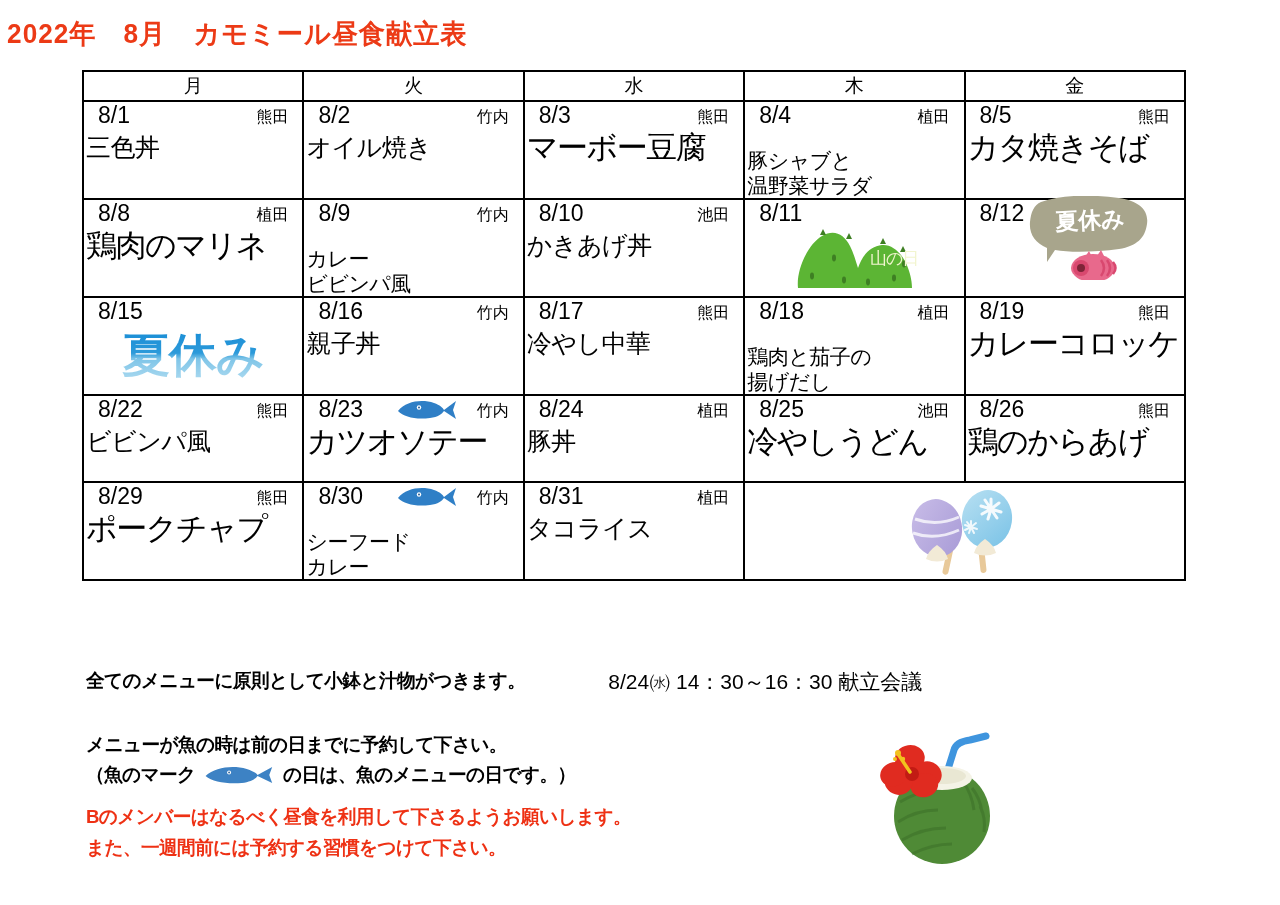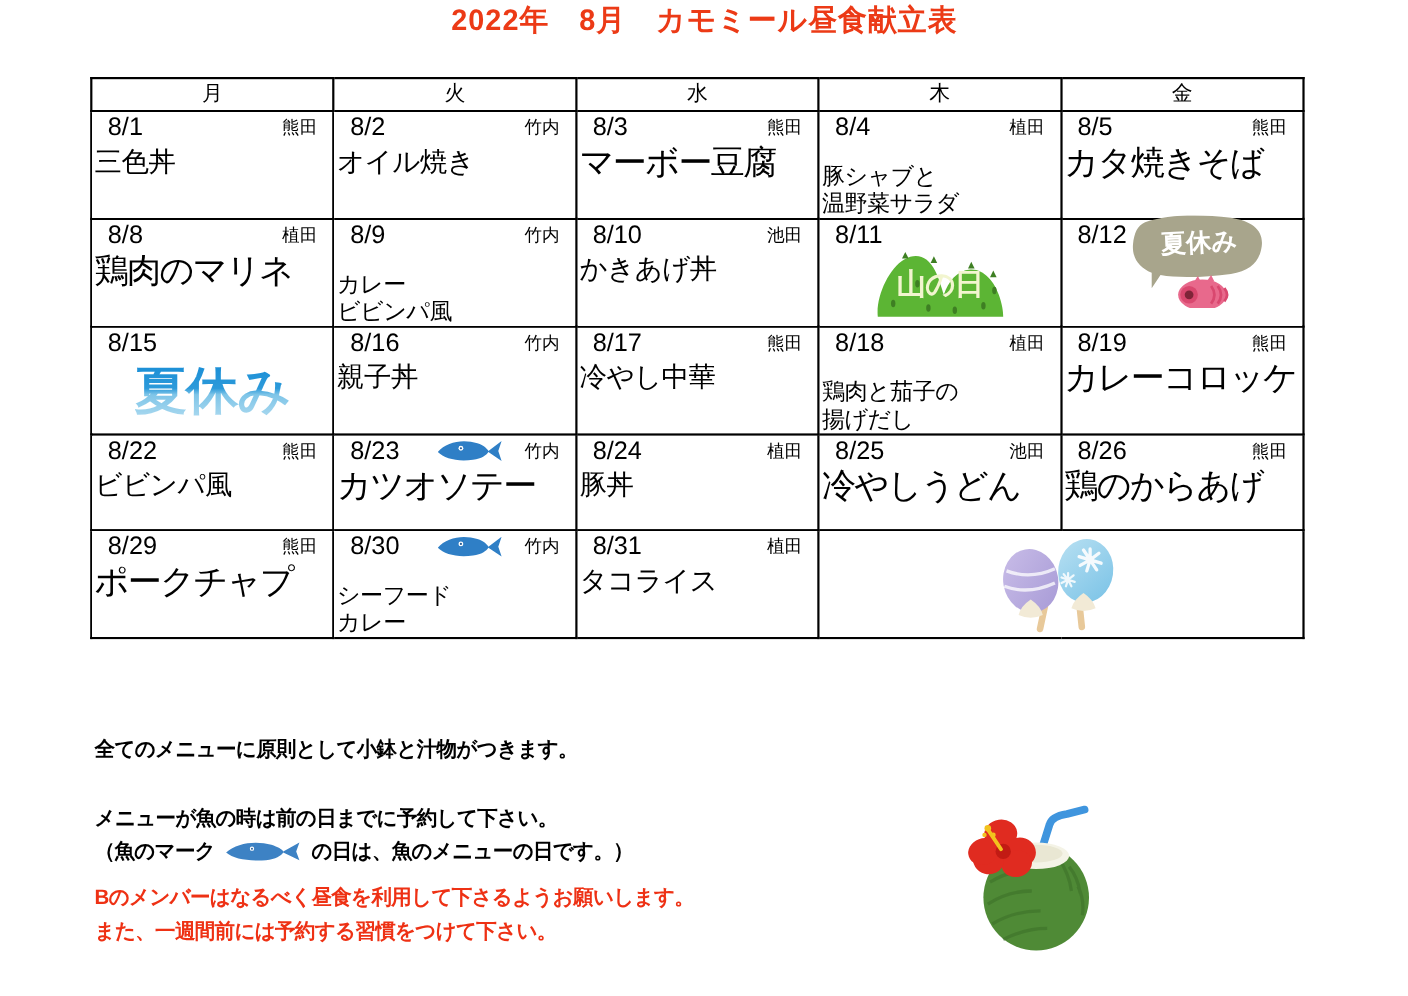--- a/index.html
+++ b/index.html
@@ -12,22 +12,22 @@
     height: 905px;
     background: #ffffff;
     font-family: "Liberation Sans", "DejaVu Sans", sans-serif;
     color: #000000;
     overflow: hidden;
     position: relative;
   }
 
   
   .title-bar {
-    text-align: center;
-    padding-top: 0;
+    text-align: left;
+    padding-top: 16px;
     height: 44px;
     box-sizing: border-box;
   }
   .title-text {
     display: inline-block;
     font-size: 27px;
     font-weight: bold;
     color: #ec3a16;
     letter-spacing: 1px;
     white-space: pre;
@@ -147,23 +147,23 @@
   .mountain-graphic {
     width: 128px;
     height: 62px;
     position: relative;
   }
   .mountain-label {
     position: absolute;
     left: 0;
     right: 0;
     top: 20px;
-    text-align: center;
-    font-size: 27px;
-    font-weight: bold;
+    text-align: right;
+    font-size: 17px;
+    font-weight: normal;
     color: #f2f5cf;
     letter-spacing: -1px;
     line-height: 21px;
   }
 
   
   .bubble-graphic {
     width: 124px;
     height: 84px;
     position: relative;
@@ -555,20 +555,21 @@
       </tr>
 
     </tbody>
   </table>
 </div>
 
 <div class="notes">
 
   <div class="note-row-1">
     <span class="note-bold">全てのメニューに原則として小鉢と汁物がつきます。</span>
+    <span class="meeting-note">8/24㈬ 14：30～16：30 献立会議</span>
   </div>
 
   <div class="note-row-2">
     <div class="note-line">メニューが魚の時は前の日までに予約して下さい。</div>
     <div class="note-line">
       <span>（魚のマーク</span>
       <span class="fish-inline">
         <svg viewBox="0 0 72 20" width="72" height="20">
           <path d="M2 11 C12 2 30 0 44 4 C50 6 54 8 55 10 L70 2 L67 10 L70 18 L55 11
                    C53 14 48 17 39 18 C23 19 9 17 2 11 Z" fill="#3d82c4"></path>

